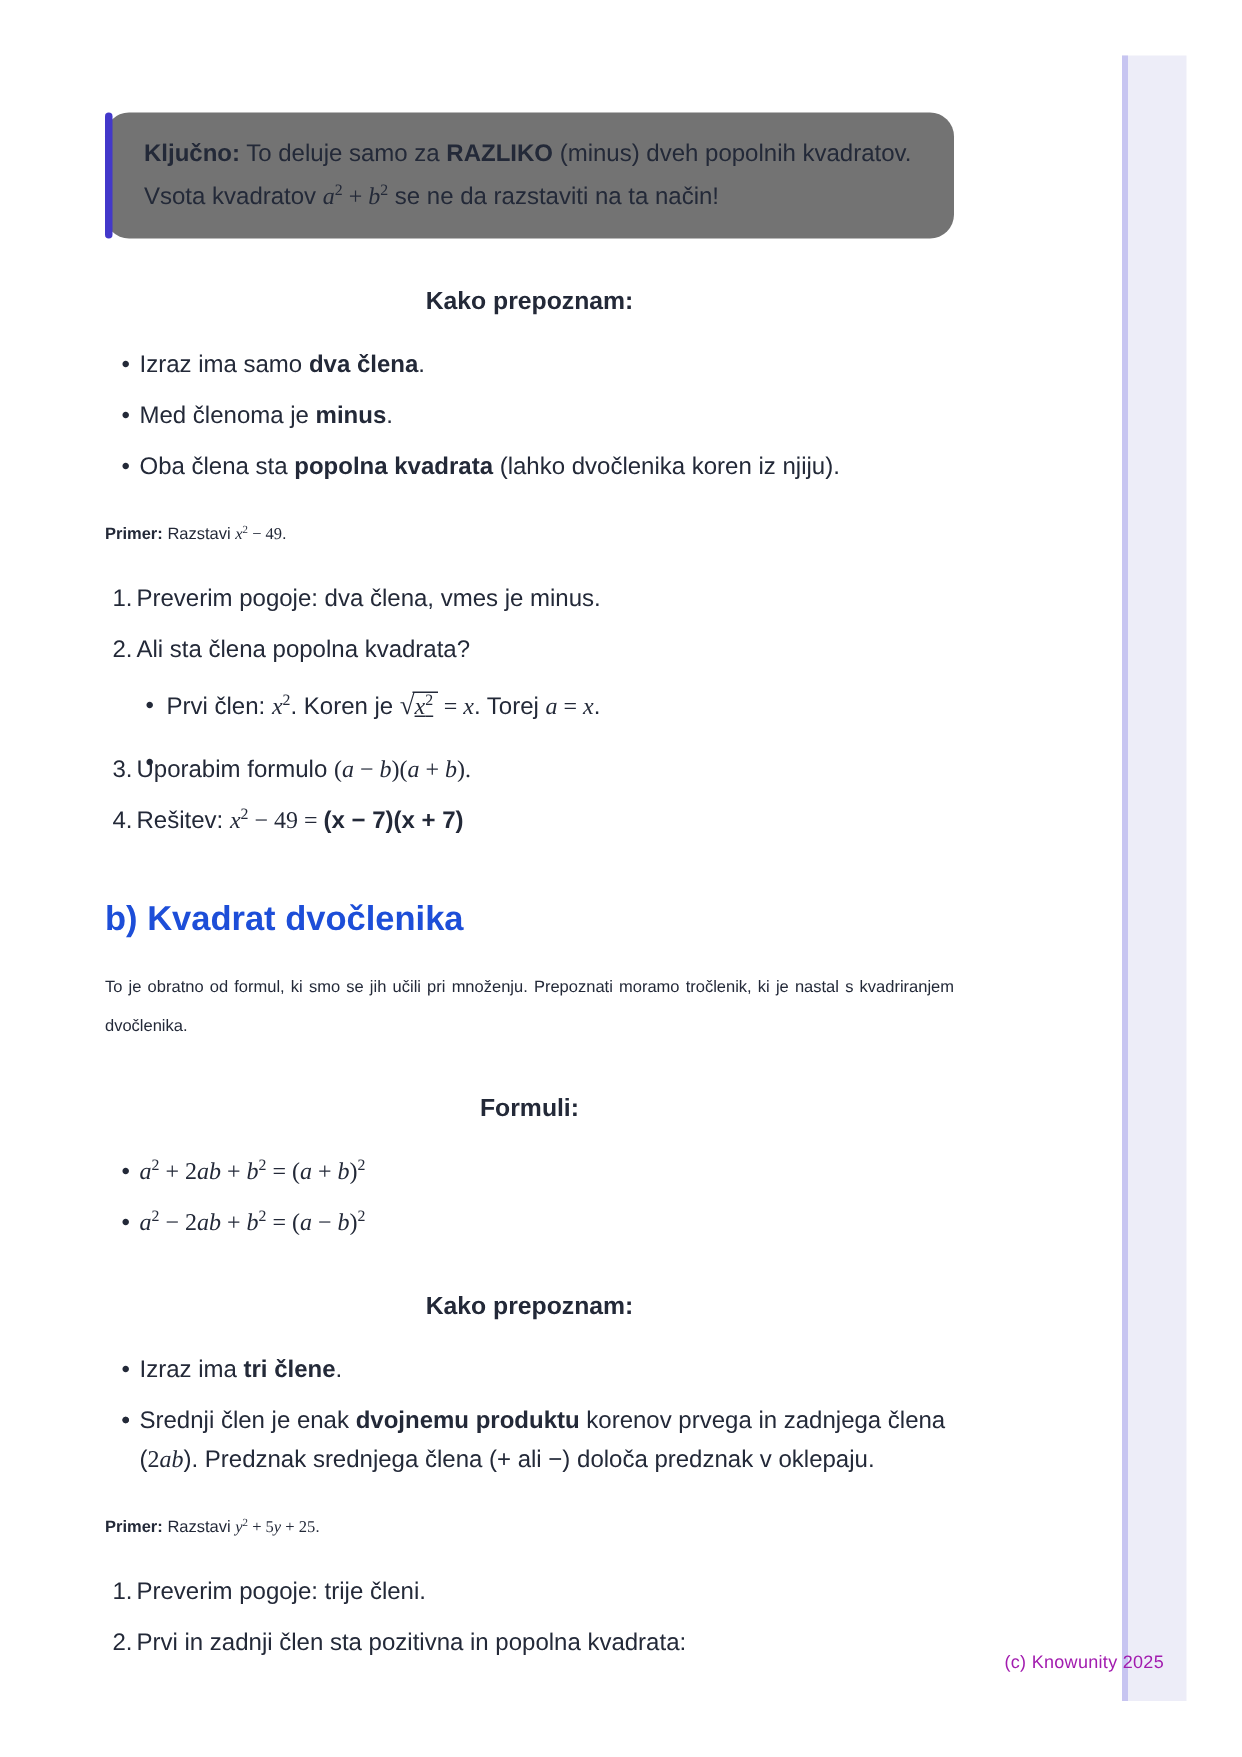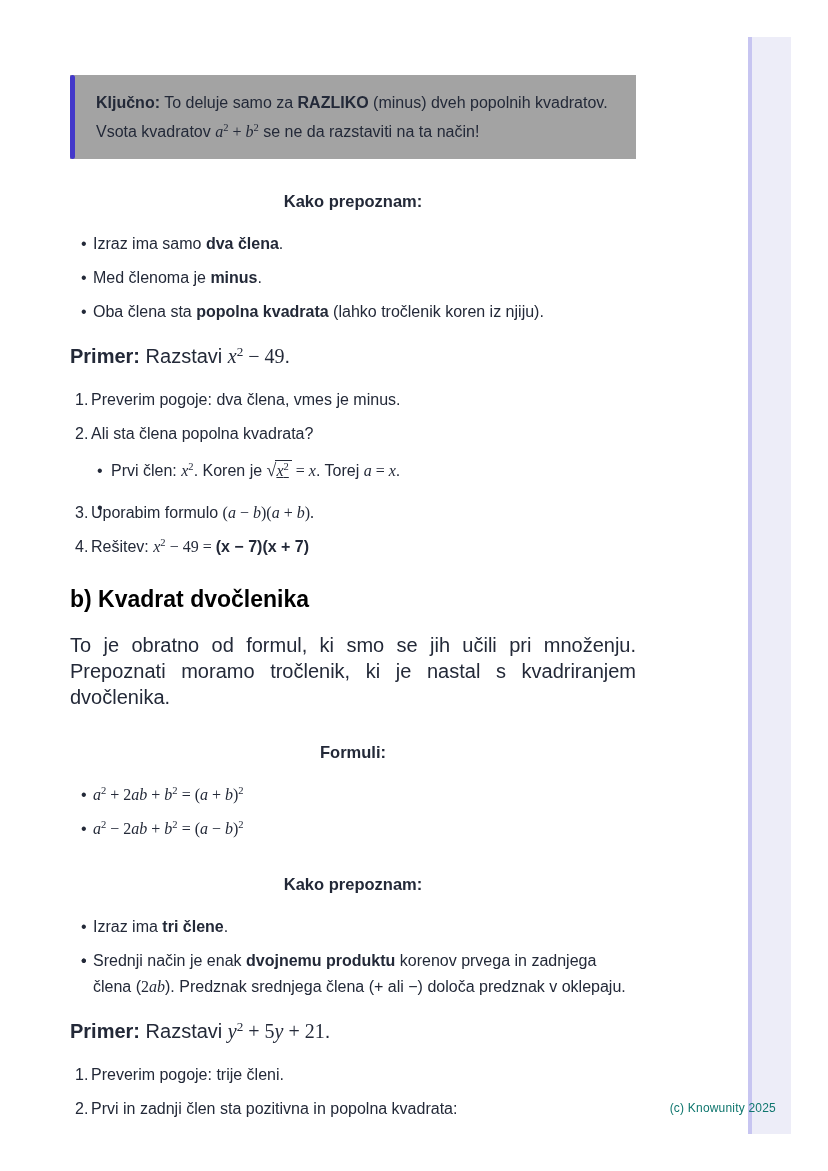--- a/index.html
+++ b/index.html
@@ -3,27 +3,27 @@
 <meta charset="utf-8">
 <style>
   html,body{margin:0;padding:0;background:#ffffff;}
   .page{
     position:relative;width:828px;height:1171px;overflow:hidden;background:#ffffff;
     font-family:"Liberation Sans","DejaVu Sans",sans-serif;color:#232938;
   }
   .content{position:absolute;left:70px;top:75px;width:566px;}
 
   
-  .callout{position:relative;background:#a3a3a3;border-radius:0;padding:13px 20px 13px 26px;}
+  .callout{position:relative;background:#737373;border-radius:16px;padding:13px 20px 13px 26px;}
   .callout-bar{position:absolute;left:0;top:0;bottom:0;width:5px;background:#4338ca;border-radius:4px;}
   .callout-text{margin:0;font-size:16px;line-height:29px;}
 
-  h2.sub-heading{margin:24px 0 0;font-size:23px;line-height:30px;font-weight:700;color:#000000;}
+  h2.sub-heading{margin:36px 0 0;font-size:23px;line-height:30px;font-weight:700;color:#1d4ed8;}
   h3.mini-heading{margin:31px 0 0;font-size:16.5px;line-height:22px;font-weight:700;text-align:center;}
-  p.body-line{margin:18px 0 0;font-size:20px;line-height:26px;}
+  p.body-line{margin:18px 0 0;font-size:11px;line-height:26px;}
   p.justified{text-align:justify;}
 
   ul.blist{list-style:none;margin:19px 0 0;padding:0;}
   ul.blist > li{position:relative;padding-left:23px;margin-bottom:8px;font-size:16px;line-height:26px;}
   ul.blist > li > .bullet{position:absolute;left:11px;top:0;}
 
   ol.nlist{list-style:none;margin:18px 0 0;padding:0;}
   ol.nlist > li{display:flex;padding-left:5px;margin-bottom:8px;font-size:16px;line-height:26px;}
   ol.nlist .marker{min-width:16px;flex:none;}
   ol.nlist .li-body{flex:1;}
@@ -42,21 +42,21 @@
          vertical-align:baseline;position:relative;top:-0.55em;line-height:0;}
   .sqrt{font-family:"Liberation Serif","DejaVu Serif",serif;white-space:nowrap;}
   .sqrt .rs{font-size:1.12em;}
   .sqrt .rad{border-top:1.4px solid #232938;padding:1px 3px 0 1px;margin-left:-1px;text-decoration:underline;}
 
   
   .scrollbar-track{position:absolute;left:748px;top:37px;width:39px;height:1097px;
                    background:#ededf8;border-left:4px solid #c7c5f1;}
 
   .copyright{position:absolute;top:1101px;right:52px;z-index:5;
-             font-size:12px;line-height:14px;color:#0f766e;letter-spacing:0.2px;}
+             font-size:12px;line-height:14px;color:#a21caf;letter-spacing:0.2px;}
 </style>
 </head>
 <body>
 
 <div class="page">
 
   <div class="content">
 
     <div class="callout">
       <div class="callout-bar"></div>
@@ -69,21 +69,21 @@
       <li>
         <span class="bullet">•</span>
         <span class="li-text"><span>Izraz ima samo </span><span class="f-b">dva člena</span><span>.</span></span>
       </li>
       <li>
         <span class="bullet">•</span>
         <span class="li-text"><span>Med členoma je </span><span class="f-b">minus</span><span>.</span></span>
       </li>
       <li>
         <span class="bullet">•</span>
-        <span class="li-text"><span>Oba člena sta </span><span class="f-b">popolna kvadrata</span><span> (lahko tročlenik koren iz njiju).</span></span>
+        <span class="li-text"><span>Oba člena sta </span><span class="f-b">popolna kvadrata</span><span> (lahko dvočlenika koren iz njiju).</span></span>
       </li>
     </ul>
 
     <p class="body-line"><span class="f-b">Primer:</span><span> Razstavi </span><span class="f-m">x</span><span class="f-sup">2</span><span class="f-n"> − 49</span><span>.</span></p>
 
     <ol class="nlist">
       <li>
         <span class="marker">1.</span>
         <div class="li-body"><span class="li-text"><span>Preverim pogoje: dva člena, vmes je minus.</span></span></div>
       </li>
@@ -134,25 +134,25 @@
     <ul class="blist">
       <li>
         <span class="bullet">•</span>
         <span class="li-text"><span>Izraz ima </span><span class="f-b">tri člene</span><span>.</span></span>
       </li>
       <li>
         <span class="bullet">•</span>
       </li>
       <li>
         <span class="bullet">•</span>
-        <span class="li-text"><span>Srednji način je enak </span><span class="f-b">dvojnemu produktu</span><span> korenov prvega in zadnjega člena (</span><span class="f-n">2</span><span class="f-m">ab</span><span>). Predznak srednjega člena (+ ali −) določa predznak v oklepaju.</span></span>
+        <span class="li-text"><span>Srednji člen je enak </span><span class="f-b">dvojnemu produktu</span><span> korenov prvega in zadnjega člena (</span><span class="f-n">2</span><span class="f-m">ab</span><span>). Predznak srednjega člena (+ ali −) določa predznak v oklepaju.</span></span>
       </li>
     </ul>
 
-    <p class="body-line"><span class="f-b">Primer:</span><span> Razstavi </span><span class="f-m">y</span><span class="f-sup">2</span><span class="f-n"> + 5</span><span class="f-m">y</span><span class="f-n"> + 21</span><span>.</span></p>
+    <p class="body-line"><span class="f-b">Primer:</span><span> Razstavi </span><span class="f-m">y</span><span class="f-sup">2</span><span class="f-n"> + 5</span><span class="f-m">y</span><span class="f-n"> + 25</span><span>.</span></p>
 
     <ol class="nlist">
       <li>
         <span class="marker">1.</span>
         <div class="li-body"><span class="li-text"><span>Preverim pogoje: trije členi.</span></span></div>
       </li>
       <li>
         <span class="marker">2.</span>
         <div class="li-body">
           <span class="li-text"><span>Prvi in zadnji člen sta pozitivna in popolna kvadrata:</span></span>

